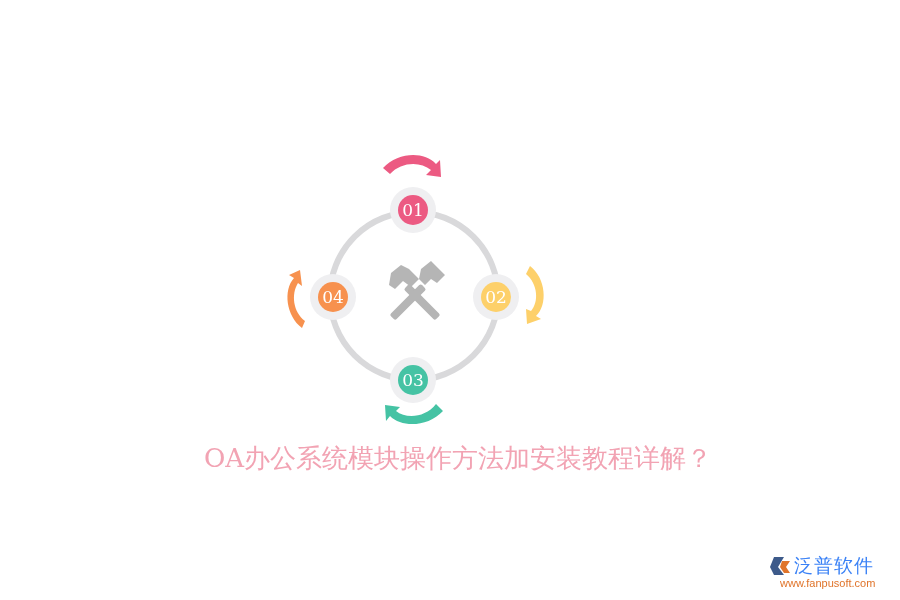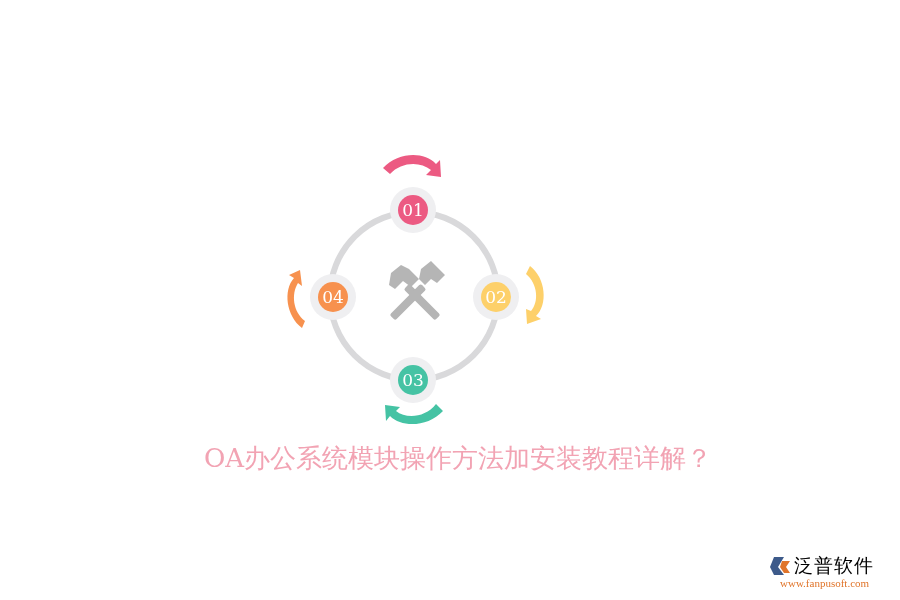--- a/index.html
+++ b/index.html
@@ -8,24 +8,24 @@
     #diagram { position: absolute; left: 0; top: 0; width: 900px; height: 600px; }
     .node-label { font-family: "DejaVu Serif", serif; font-size: 17px; fill: #ffffff; }
     #title {
       position: absolute; left: 0; top: 441px; width: 916px; text-align: center;
       font-family: "DejaVu Serif", serif; font-size: 26px; color: #f2a3b3;
       letter-spacing: 0px; white-space: nowrap;
     }
     #logo { position: absolute; left: 768px; top: 553px; width: 128px; height: 42px; }
     #logo .brand {
       position: absolute; left: 26px; top: 0px; font-family: "DejaVu Sans", sans-serif;
-      font-size: 19px; color: #000000; letter-spacing: 1px; white-space: nowrap;
+      font-size: 19px; color: #3b82f6; letter-spacing: 1px; white-space: nowrap;
     }
     #logo .url {
-      position: absolute; left: 12px; top: 24px; font-family: Liberation Serif, serif;
+      position: absolute; left: 12px; top: 24px; font-family: Liberation Sans, sans-serif;
       font-size: 11px; color: #e0742a; white-space: nowrap;
     }
     #logo .mark { position: absolute; left: 2px; top: 2px; width: 24px; height: 22px; }
   </style>
 </head>
 <body>
 
 <svg id="diagram" viewBox="0 0 900 600" xmlns="http://www.w3.org/2000/svg">
 
   <circle cx="414" cy="296" r="84" fill="none" stroke="#d9d9db" stroke-width="6"></circle>

